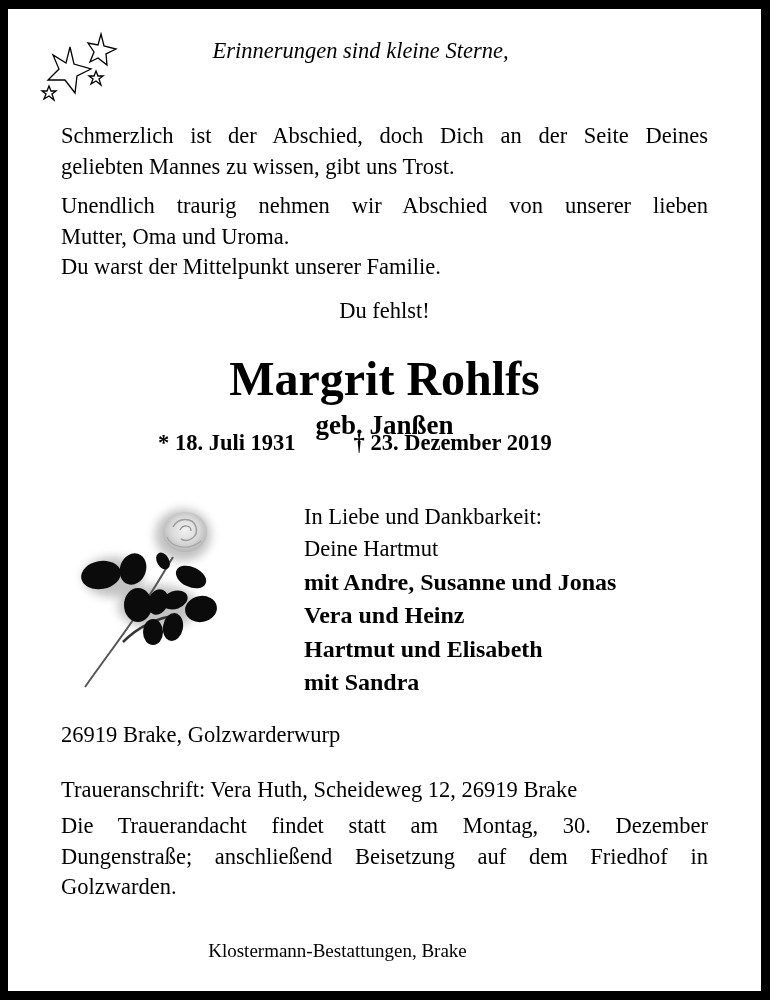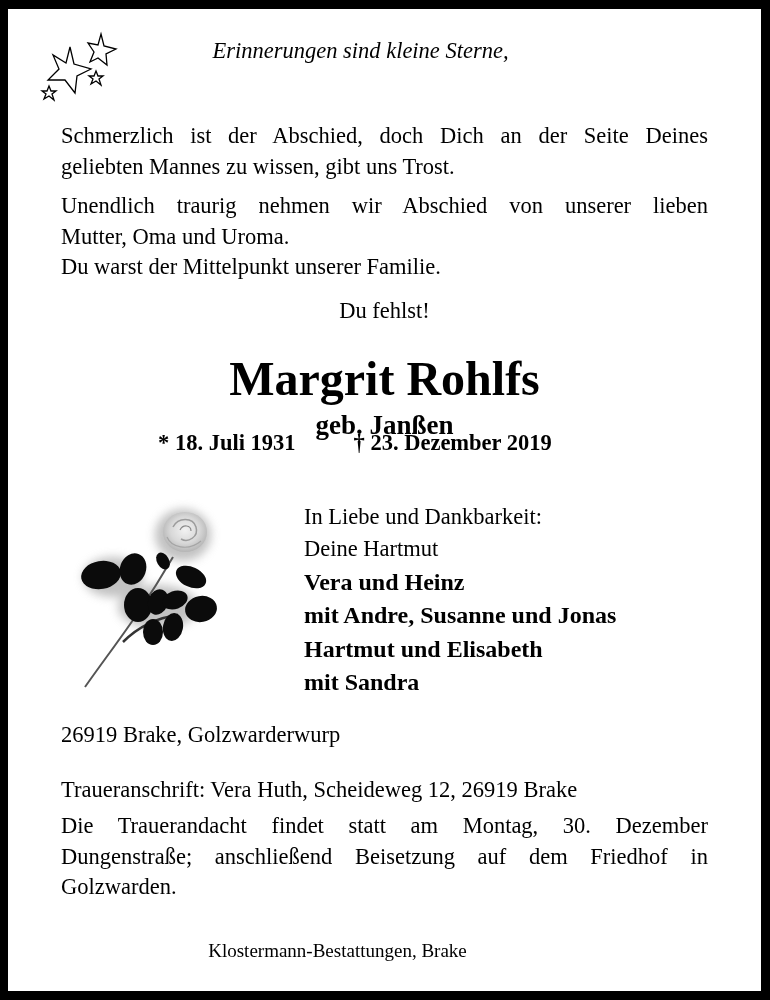--- a/index.html
+++ b/index.html
@@ -129,22 +129,22 @@
       <ellipse cx="122" cy="35" rx="22" ry="20" fill="url(#petal)"></ellipse>
       <path d="M110 30 C 115 20, 130 20, 133 30 C 136 40, 125 46, 118 42" fill="none" stroke="#9c9c9c" stroke-width="1.5"></path>
       <path d="M117 33 C 120 27, 128 28, 128 34" fill="none" stroke="#8a8a8a" stroke-width="1.2"></path>
       <path d="M104 40 C 108 50, 125 55, 138 44" fill="none" stroke="#a5a5a5" stroke-width="1.2"></path>
     </g>
   </svg>
 
   <div class="abs family">
     <div class="l1">In Liebe und Dankbarkeit:</div>
     <div>Deine Hartmut</div>
+    <div class="b">mit Andre, Susanne und Jonas</div>
     <div class="b">Vera und Heinz</div>
-    <div class="b">mit Andre, Susanne und Jonas</div>
     <div class="b">Hartmut und Elisabeth</div>
     <div class="b">mit Sandra</div>
   </div>
 
   <div class="abs para" style="top:711px;">26919 Brake, Golzwarderwurp</div>
 
   <div class="abs para" style="top:766px;">Traueranschrift: Vera Huth, Scheideweg 12, 26919 Brake</div>
 
   <div class="abs para" style="top:802px;">
     <span class="ln just">Die Trauerandacht findet statt am Montag, 30. Dezember</span>

